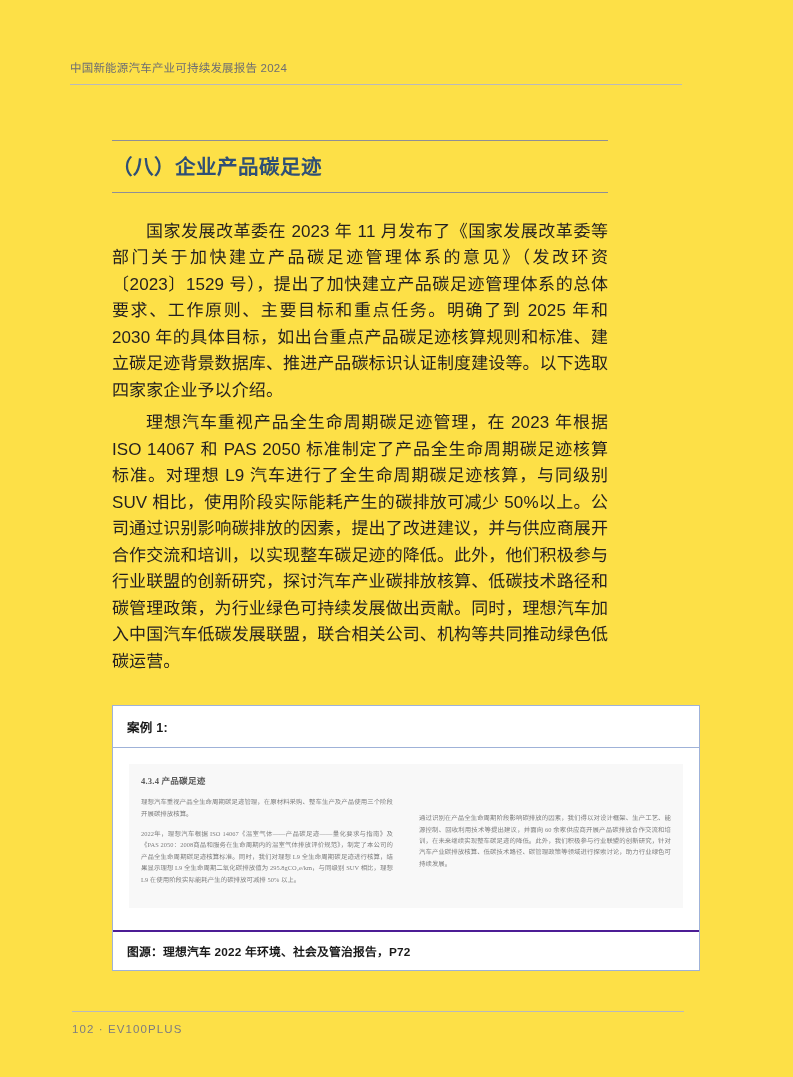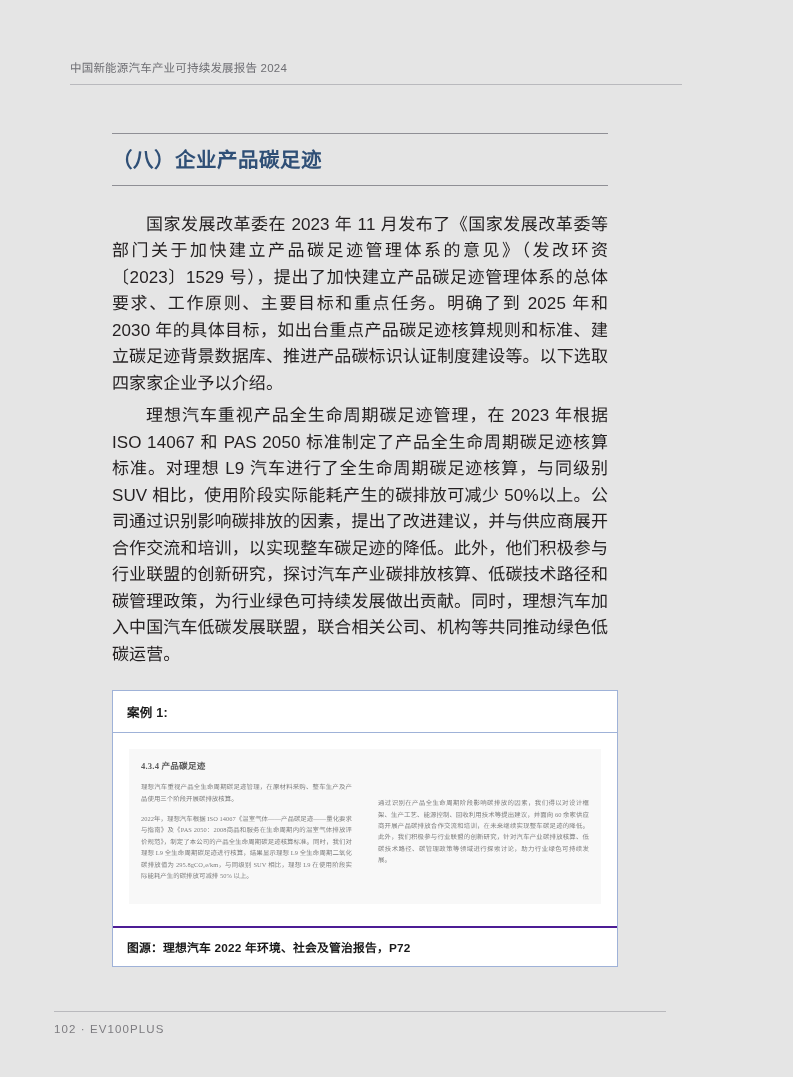--- a/index.html
+++ b/index.html
@@ -13,21 +13,21 @@
     height: 1077px;
     position: relative;
     font-family: "Liberation Sans", "DejaVu Sans", sans-serif;
     color: #231f20;
     overflow: hidden;
   }
 
   .page {
     position: absolute;
     inset: 0;
-    background: #e5e5e5;
+    background: #fde047;
   }
 
   
   .page-header {
     position: absolute;
     left: 70px;
     top: 60px;
     width: 612px;
   }
   .page-header .header-text {
@@ -40,21 +40,21 @@
   .page-header .header-rule {
     margin-top: 8px;
     border-top: 1px solid #b9b9bd;
     width: 612px;
   }
 
   
   .content {
     position: absolute;
     left: 112px;
-    top: 133px;
+    top: 140px;
     width: 496px;
   }
 
   
   .section-title-block {
     margin-bottom: 26px;
   }
   .title-rule-top {
     border-top: 1px solid #8f8f95;
     width: 496px;
@@ -89,22 +89,22 @@
     font-size: 15.5px;
     font-weight: 400;
     color: #2d6ca2;
     margin: 22px 0 14px 0;
     letter-spacing: 0.3px;
     line-height: 1.4;
   }
 
   
   .case-box {
-    margin-top: 22px;
-    width: 506px;
+    margin-top: 30px;
+    width: 588px;
     border: 1px solid #9fb2d8;
     background: #ffffff;
     box-sizing: border-box;
   }
   .case-box-header {
     padding: 11px 14px 11px 14px;
     border-bottom: 1px solid #9fb2d8;
     font-size: 12.5px;
     font-weight: 700;
     color: #1a1a1a;
@@ -157,21 +157,21 @@
     border-top: 2px solid #4c1d95;
     font-size: 11.8px;
     font-weight: 700;
     color: #1a1a1a;
     letter-spacing: 0.2px;
   }
 
   
   .page-footer {
     position: absolute;
-    left: 54px;
+    left: 72px;
     bottom: 42px;
     width: 612px;
   }
   .page-footer .footer-rule {
     border-top: 1px solid #b9b9bd;
     width: 612px;
     margin-bottom: 11px;
   }
   .page-footer .footer-text {
     font-size: 11.5px;

